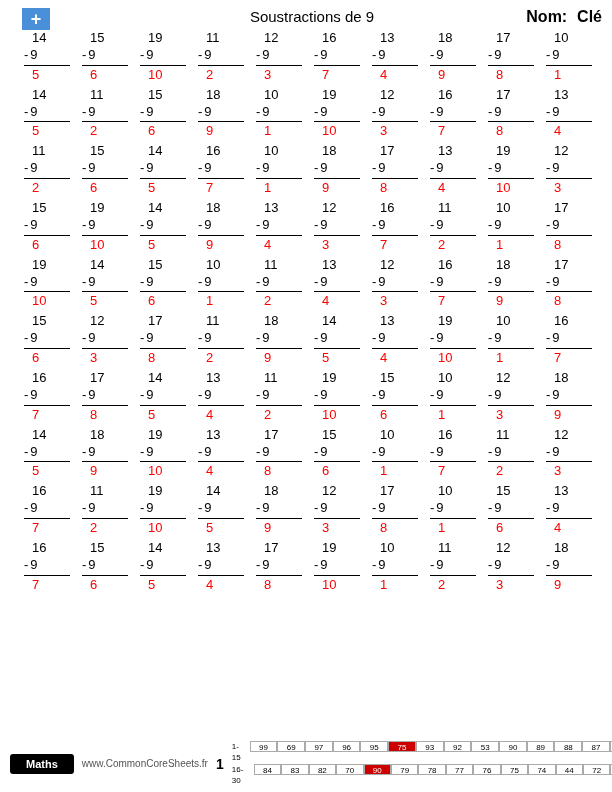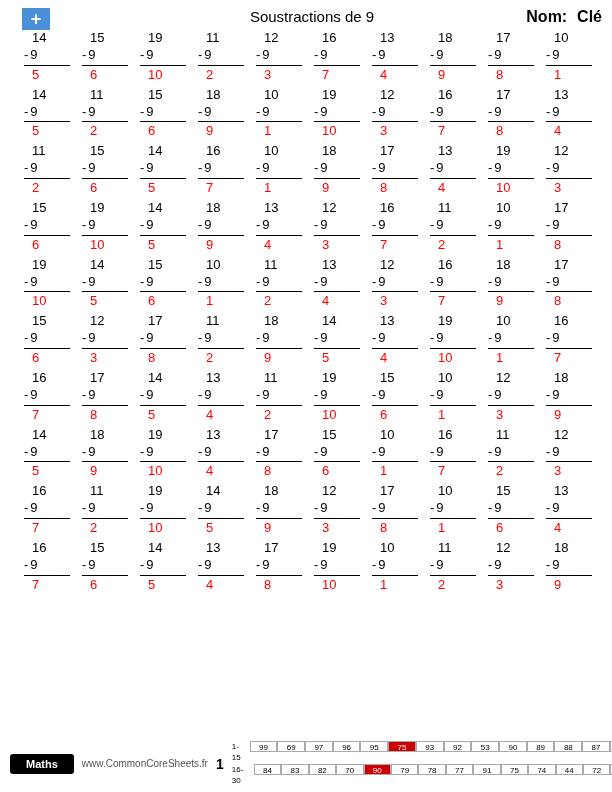--- a/index.html
+++ b/index.html
@@ -1100,21 +1100,21 @@
         <div class="score-row">
           <span class="score-label">16-30</span>
           <span class="score-box">84</span>
           <span class="score-box">83</span>
           <span class="score-box">82</span>
           <span class="score-box">70</span>
           <span class="score-box highlight">90</span>
           <span class="score-box">79</span>
           <span class="score-box">78</span>
           <span class="score-box">77</span>
-          <span class="score-box">91</span>
+          <span class="score-box">76</span>
           <span class="score-box">75</span>
           <span class="score-box">74</span>
           <span class="score-box">44</span>
           <span class="score-box">72</span>
           <span class="score-box">71</span>
           <span class="score-box">70</span>
         </div>
       </div>
   </div>
 </div>

